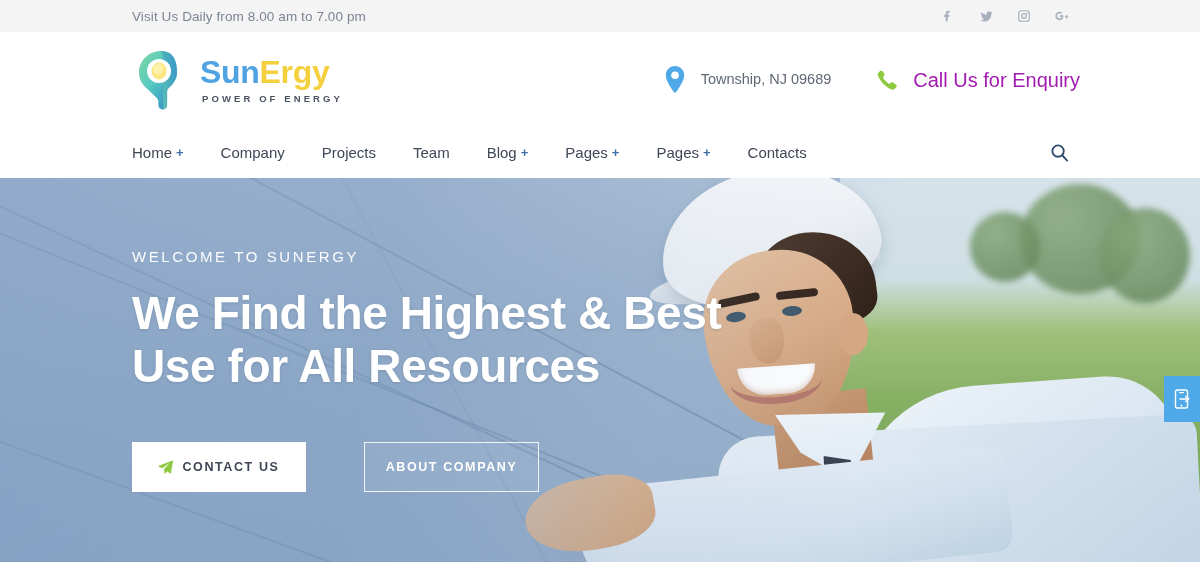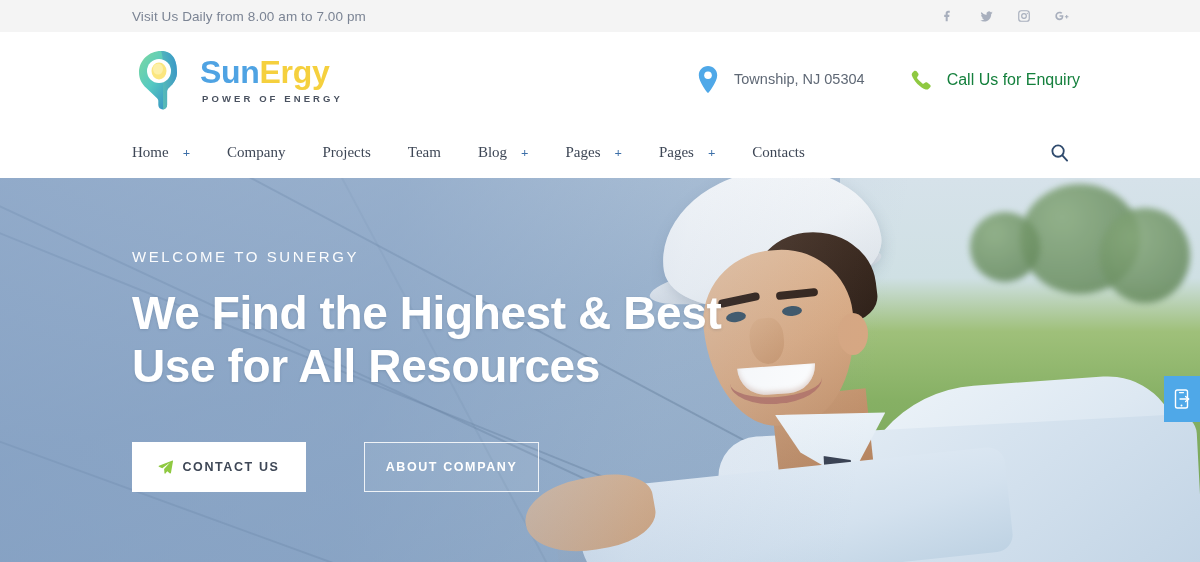--- a/index.html
+++ b/index.html
@@ -51,34 +51,34 @@
 
   .contact-group { display: flex; align-items: center; margin-left: auto; gap: 44px; }
   .contact-item { display: flex; align-items: center; gap: 14px; }
   .contact-icon { width: 24px; height: 28px; flex: none; display:flex; align-items:center; justify-content:center; }
   .contact-lines { line-height: 1.45; }
   .addr-line { font-size: 14.5px; color: #5f6875; white-space: nowrap; }
   .phone-number {
     font-size: 22px; font-weight: 700; color: #8fc941;
     letter-spacing: .2px; white-space: nowrap;
   }
-  .phone-sub { font-size: 16px; color: #15803d; white-space: nowrap; margin-top: 1px; }
+  .phone-sub { font-size: 20px; color: #a21caf; white-space: nowrap; margin-top: 1px; }
 
   
   .navbar {
     height: 51px; background: #fff;
     display: flex; align-items: center;
     padding: 0 130px 0 132px;
   }
   .nav-list { display: flex; align-items: center; gap: 0; }
   .nav-item {
-    display: flex; align-items: center; gap: 14px;
+    display: flex; align-items: center; gap: 4px;
     font-size: 15px; color: #3d4category; color: #3e4756;
     padding: 0 21px 0 0; margin-right: 16px;
-    cursor: pointer; white-space: nowrap; font-family: Liberation Serif, serif;
+    cursor: pointer; white-space: nowrap;
   }
   .nav-item:first-child { }
   .nav-plus { color: #3c6fa8; font-size: 13px; font-weight: 700; line-height: 1; }
   .search-btn {
     margin-left: auto; width: 22px; height: 22px; cursor: pointer;
     display: flex; align-items: center; justify-content: center;
   }
 
   
   .hero {
@@ -311,21 +311,21 @@
 
     <div class="contact-group">
       <div class="contact-item">
         <div class="contact-icon">
           <svg width="20" height="27" viewBox="0 0 20 27">
               <path d="M10 0C4.9 0 .8 4.1.8 9.2c0 6.6 8.3 17 8.6 17.4.3.4.9.4 1.2 0 .3-.4 8.6-10.8 8.6-17.4C19.2 4.1 15.1 0 10 0z" fill="#4fa8e8"></path>
               <circle cx="10" cy="9.2" r="3.8" fill="#ffffff"></circle>
             </svg>
         </div>
         <div class="contact-lines">
-          <div class="addr-line">Township, NJ 05304</div>
+          <div class="addr-line">Township, NJ 09689</div>
         </div>
       </div>
 
       <div class="contact-item">
         <div class="contact-icon">
           <svg width="24" height="24" viewBox="0 0 24 24">
               <path d="M7.6 3.3c-.6-.8-1.8-.9-2.5-.2L3.6 4.6c-.8.8-1.1 2-.7 3 .9 2.5 2.8 5.6 5.5 8.3 2.7 2.7 5.8 4.6 8.3 5.5 1 .4 2.2.1 3-.7l1.5-1.5c.7-.7.6-1.9-.2-2.5l-2.8-2.1c-.6-.4-1.3-.4-1.9 0l-1.5 1c-.4.3-1 .3-1.4-.1-.8-.6-1.8-1.5-2.7-2.4-.9-.9-1.8-1.9-2.4-2.7-.3-.4-.3-1 0-1.4l1-1.5c.4-.6.4-1.4 0-1.9L7.6 3.3z" fill="#8fc941"></path>
             </svg>
         </div>
         <div class="contact-lines">

